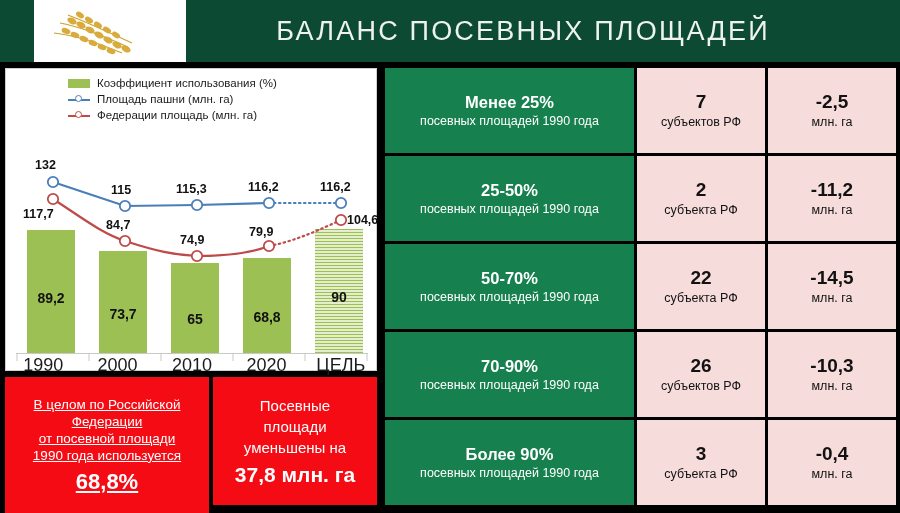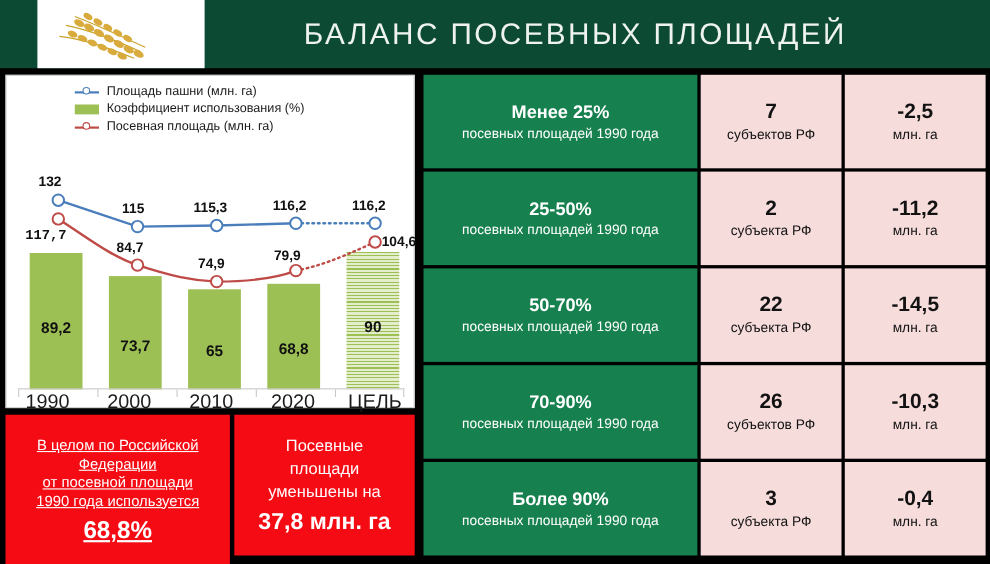--- a/index.html
+++ b/index.html
@@ -169,30 +169,30 @@
         </g>
       </svg>
     </div>
     <div class="header-title">БАЛАНС ПОСЕВНЫХ ПЛОЩАДЕЙ</div>
   </div>
 
   <div class="chart-panel">
 
     <div class="legend">
       <div class="legend-row">
+        <span class="legend-swatch-bar"></span>
+        <span>Коэффициент использования (%)</span>
+      </div>
+      <div class="legend-row">
         <span class="legend-swatch-line legend-blue"></span>
         <span>Площадь пашни (млн. га)</span>
       </div>
       <div class="legend-row">
-        <span class="legend-swatch-bar"></span>
-        <span>Коэффициент использования (%)</span>
-      </div>
-      <div class="legend-row">
         <span class="legend-swatch-line legend-red"></span>
-        <span>Посевная площадь (млн. га)</span>
+        <span>Федерации площадь (млн. га)</span>
       </div>
     </div>
 
     <div class="plot">
 
       <div class="bar" id="bar0" style="left:21px; height:124px;">
         <div class="bar-value" style="top:60px;">89,2</div>
       </div>
       <div class="bar" id="bar1" style="left:93px; height:103px;">
         <div class="bar-value" style="top:55px;">73,7</div>
@@ -244,21 +244,21 @@
       </svg>
 
       <div class="axis-line"></div>
 
       <div class="pt-label" style="left:29px; top:33px;">132</div>
       <div class="pt-label" style="left:105px; top:58px;">115</div>
       <div class="pt-label" style="left:170px; top:57px;">115,3</div>
       <div class="pt-label" style="left:242px; top:55px;">116,2</div>
       <div class="pt-label" style="left:314px; top:55px;">116,2</div>
 
-      <div class="pt-label" style="left:17px; top:82px;font-family:Liberation Mono, monospace;">117,7</div>
+      <div class="pt-label" style="left:17px; top:82px;">117,7</div>
       <div class="pt-label" style="left:100px; top:93px;">84,7</div>
       <div class="pt-label" style="left:174px; top:108px;">74,9</div>
       <div class="pt-label" style="left:243px; top:100px;">79,9</div>
       <div class="pt-label" style="left:341px; top:88px;">104,6</div>
 
       <div class="xlabels">
         <div class="xlabel">1990</div>
         <div class="xlabel">2000</div>
         <div class="xlabel">2010</div>
         <div class="xlabel">2020</div>

